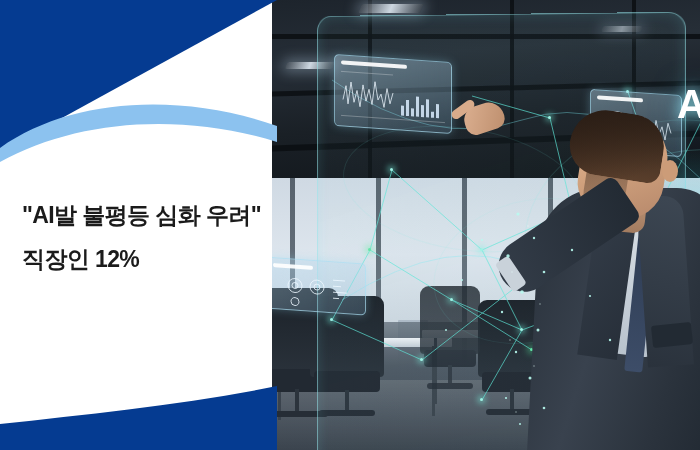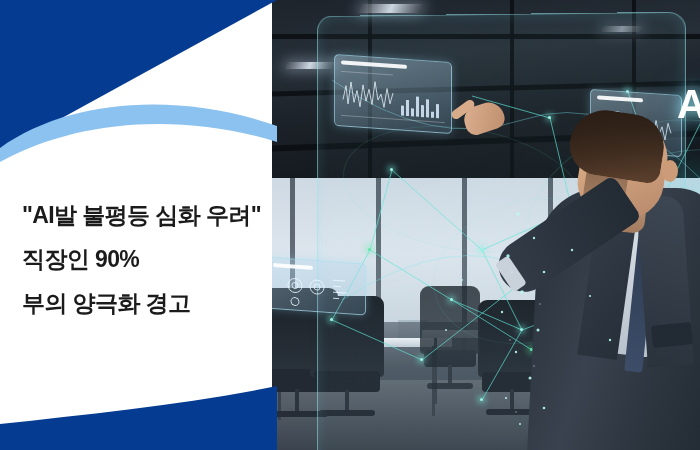--- a/index.html
+++ b/index.html
@@ -336,18 +336,17 @@
 
     <path d="M0,0 L277,0 L0,152 Z" fill="#053B91"></path>
 
     <path d="M0,148 C70,98 180,92 277,126 L277,142 C180,112 76,120 0,162 Z" fill="#8CC2EF"></path>
 
     <path d="M0,424 C90,414 190,404 277,386 L277,450 L0,450 Z" fill="#053B91"></path>
   </svg>
 
   <div class="headline">
     <div class="hl hl1">"AI발 불평등 심화 우려"</div>
-    <div class="hl hl2">직장인 90%</div>
-    <div class="hl hl3">부의 양극화 경고</div>
+    <div class="hl hl2">직장인 12%</div>
   </div>
 
 
 </div>
 
 </body></html>

